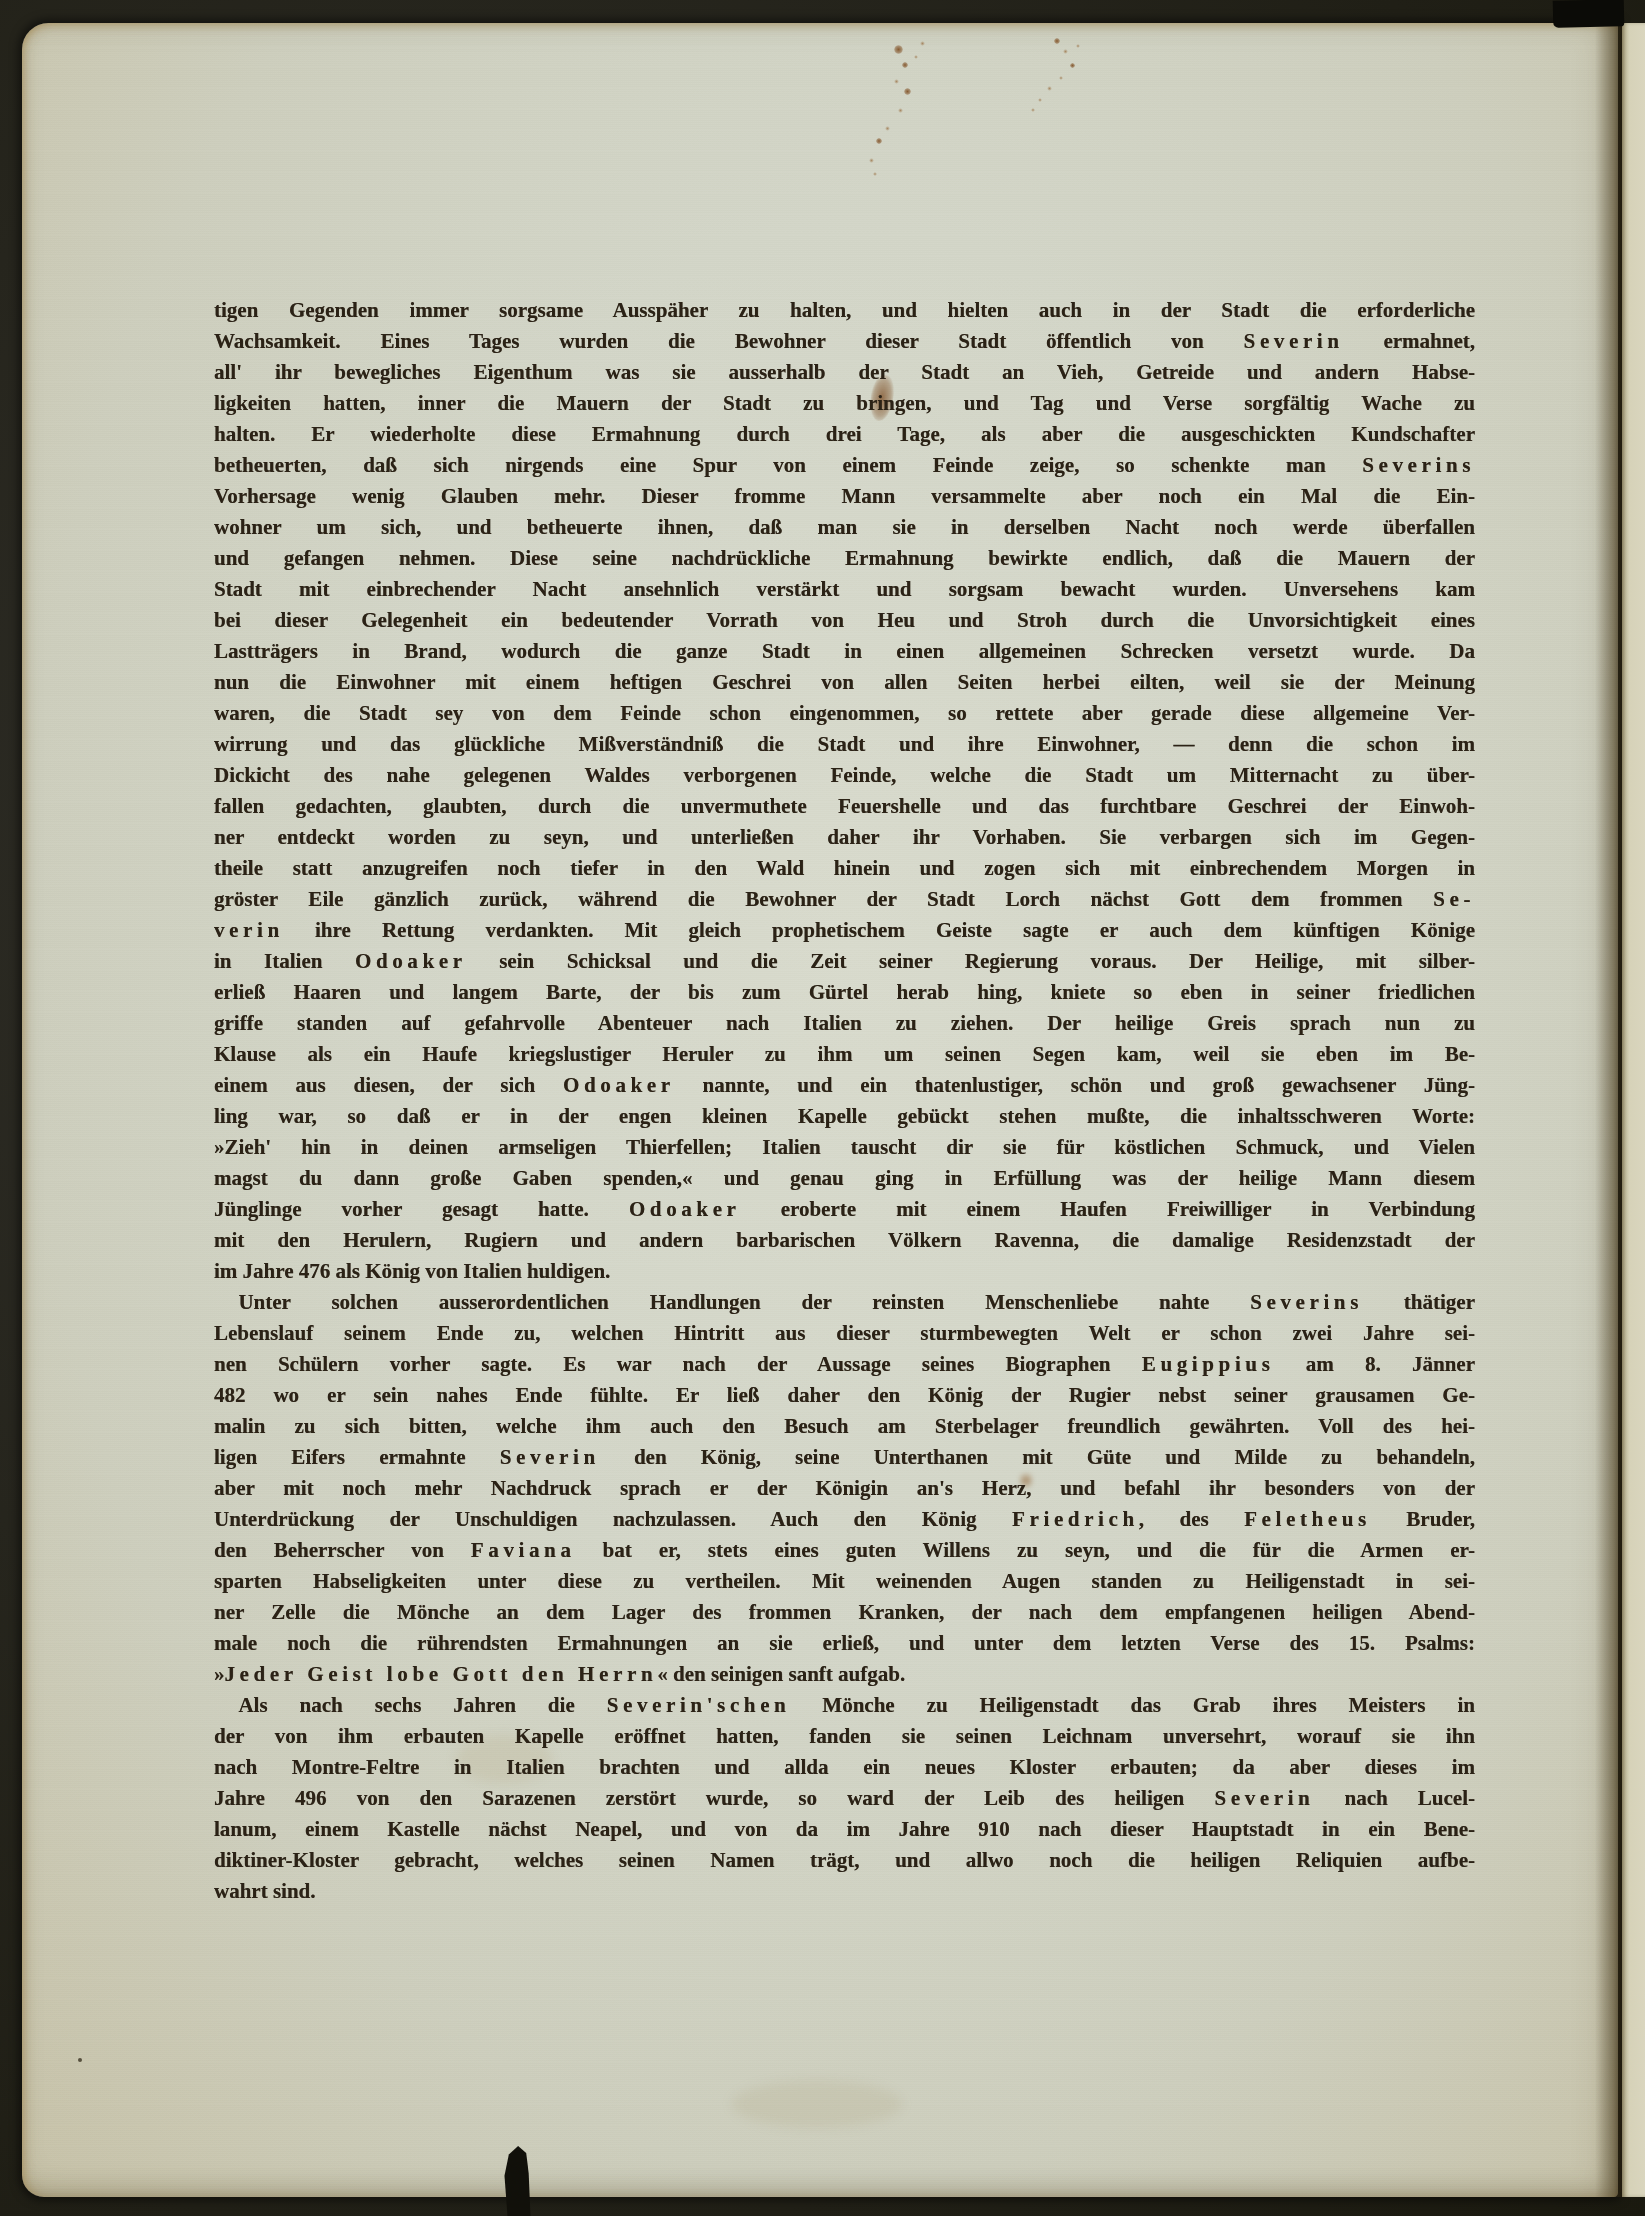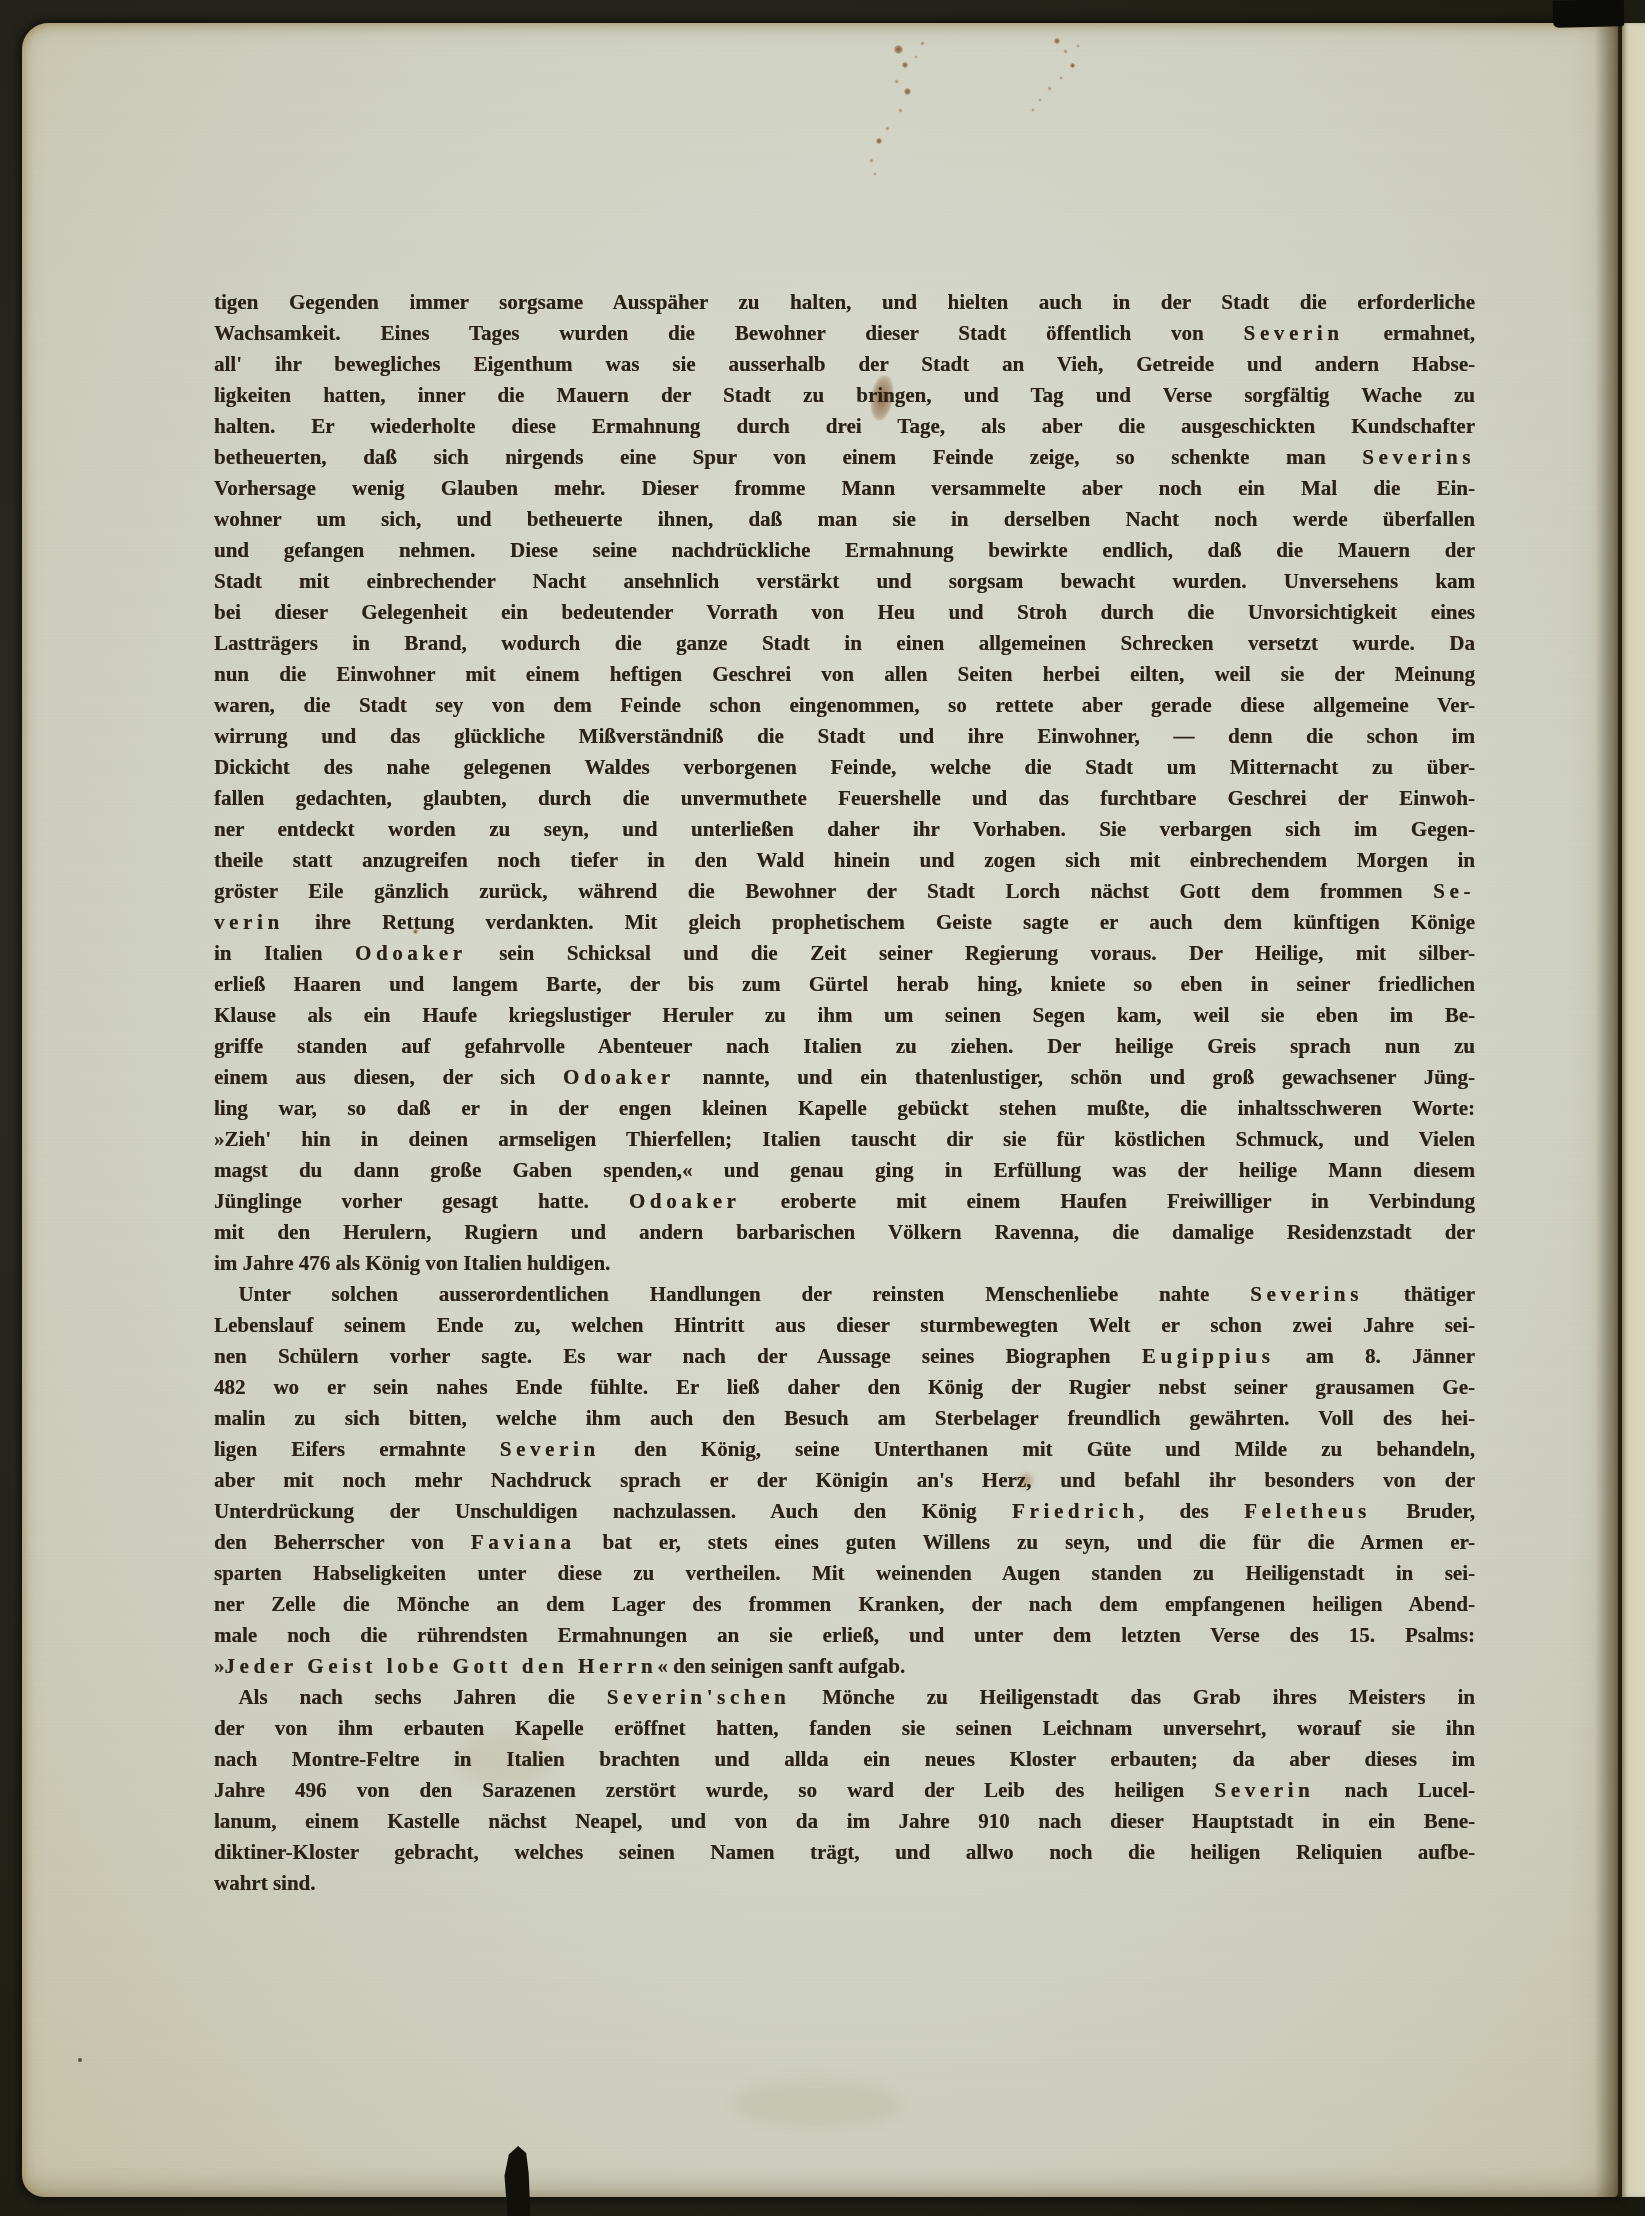--- a/index.html
+++ b/index.html
@@ -52,21 +52,21 @@
   .fx{background:radial-gradient(circle, rgba(122,70,24,.85) 0%, rgba(122,70,24,.45) 55%, rgba(122,70,24,0) 75%);}
   .fx2{background:radial-gradient(circle, rgba(140,88,36,.6) 0%, rgba(140,88,36,0) 70%);}
   .blotch{
     position:absolute;left:871px;top:375px;width:22px;height:46px;border-radius:50% 45% 55% 50%;
     background:radial-gradient(ellipse, rgba(118,66,22,.7) 0%, rgba(118,66,22,.35) 55%, rgba(118,66,22,0) 80%);
     filter:blur(0.5px);transform:rotate(8deg);
   }
   .smudge{position:absolute;border-radius:50%;filter:blur(5.3px);}
   
   .text{
-    position:absolute;left:214px;top:287px;width:1261px;
+    position:absolute;left:214px;top:295px;width:1261px;
     font-size:21px;font-weight:700;color:#2b2216;
     line-height:31px;
     text-rendering:optimizeLegibility;
   }
   .line{
     text-align:justify;text-align-last:justify;
     height:31px;overflow:visible;white-space:normal;
     text-shadow:0.2px 0.1px 0 rgba(43,34,22,.55);
   }
   .line.end{text-align-last:left;}
@@ -133,22 +133,22 @@
       <div class="line"><span>waren, die Stadt sey von dem Feinde schon eingenommen, so rettete aber gerade diese allgemeine Ver-</span></div>
       <div class="line"><span>wirrung und das glückliche Mißverständniß die Stadt und ihre Einwohner, — denn die schon im</span></div>
       <div class="line"><span>Dickicht des nahe gelegenen Waldes verborgenen Feinde, welche die Stadt um Mitternacht zu über-</span></div>
       <div class="line"><span>fallen gedachten, glaubten, durch die unvermuthete Feuershelle und das furchtbare Geschrei der Einwoh-</span></div>
       <div class="line"><span>ner entdeckt worden zu seyn, und unterließen daher ihr Vorhaben. Sie verbargen sich im Gegen-</span></div>
       <div class="line"><span>theile statt anzugreifen noch tiefer in den Wald hinein und zogen sich mit einbrechendem Morgen in</span></div>
       <div class="line"><span>gröster Eile gänzlich zurück, während die Bewohner der Stadt Lorch nächst Gott dem frommen </span><span class="sp">Se-</span></div>
       <div class="line"><span class="sp">verin</span><span> ihre Rettung verdankten. Mit gleich prophetischem Geiste sagte er auch dem künftigen Könige</span></div>
       <div class="line"><span>in Italien </span><span class="sp">Odoaker</span><span> sein Schicksal und die Zeit seiner Regierung voraus. Der Heilige, mit silber-</span></div>
       <div class="line"><span>erließ Haaren und langem Barte, der bis zum Gürtel herab hing, kniete so eben in seiner friedlichen</span></div>
+      <div class="line"><span>griffe standen auf gefahrvolle Abenteuer nach Italien zu ziehen. Der heilige Greis sprach nun zu</span></div>
       <div class="line"><span>Klause als ein Haufe kriegslustiger Heruler zu ihm um seinen Segen kam, weil sie eben im Be-</span></div>
-      <div class="line"><span>griffe standen auf gefahrvolle Abenteuer nach Italien zu ziehen. Der heilige Greis sprach nun zu</span></div>
       <div class="line"><span>einem aus diesen, der sich </span><span class="sp">Odoaker</span><span> nannte, und ein thatenlustiger, schön und groß gewachsener Jüng-</span></div>
       <div class="line"><span>ling war, so daß er in der engen kleinen Kapelle gebückt stehen mußte, die inhaltsschweren Worte:</span></div>
       <div class="line"><span>»Zieh' hin in deinen armseligen Thierfellen; Italien tauscht dir sie für köstlichen Schmuck, und Vielen</span></div>
       <div class="line"><span>magst du dann große Gaben spenden,« und genau ging in Erfüllung was der heilige Mann diesem</span></div>
       <div class="line"><span>Jünglinge vorher gesagt hatte. </span><span class="sp">Odoaker</span><span> eroberte mit einem Haufen Freiwilliger in Verbindung</span></div>
       <div class="line"><span>mit den Herulern, Rugiern und andern barbarischen Völkern Ravenna, die damalige Residenzstadt der</span></div>
       <div class="line end"><span>im Jahre 476 als König von Italien huldigen.</span></div>
       <div class="line indent"><span>Unter solchen ausserordentlichen Handlungen der reinsten Menschenliebe nahte </span><span class="sp">Severins</span><span> thätiger</span></div>
       <div class="line"><span>Lebenslauf seinem Ende zu, welchen Hintritt aus dieser sturmbewegten Welt er schon zwei Jahre sei-</span></div>
       <div class="line"><span>nen Schülern vorher sagte. Es war nach der Aussage seines Biographen </span><span class="sp">Eugippius</span><span> am 8. Jänner</span></div>

